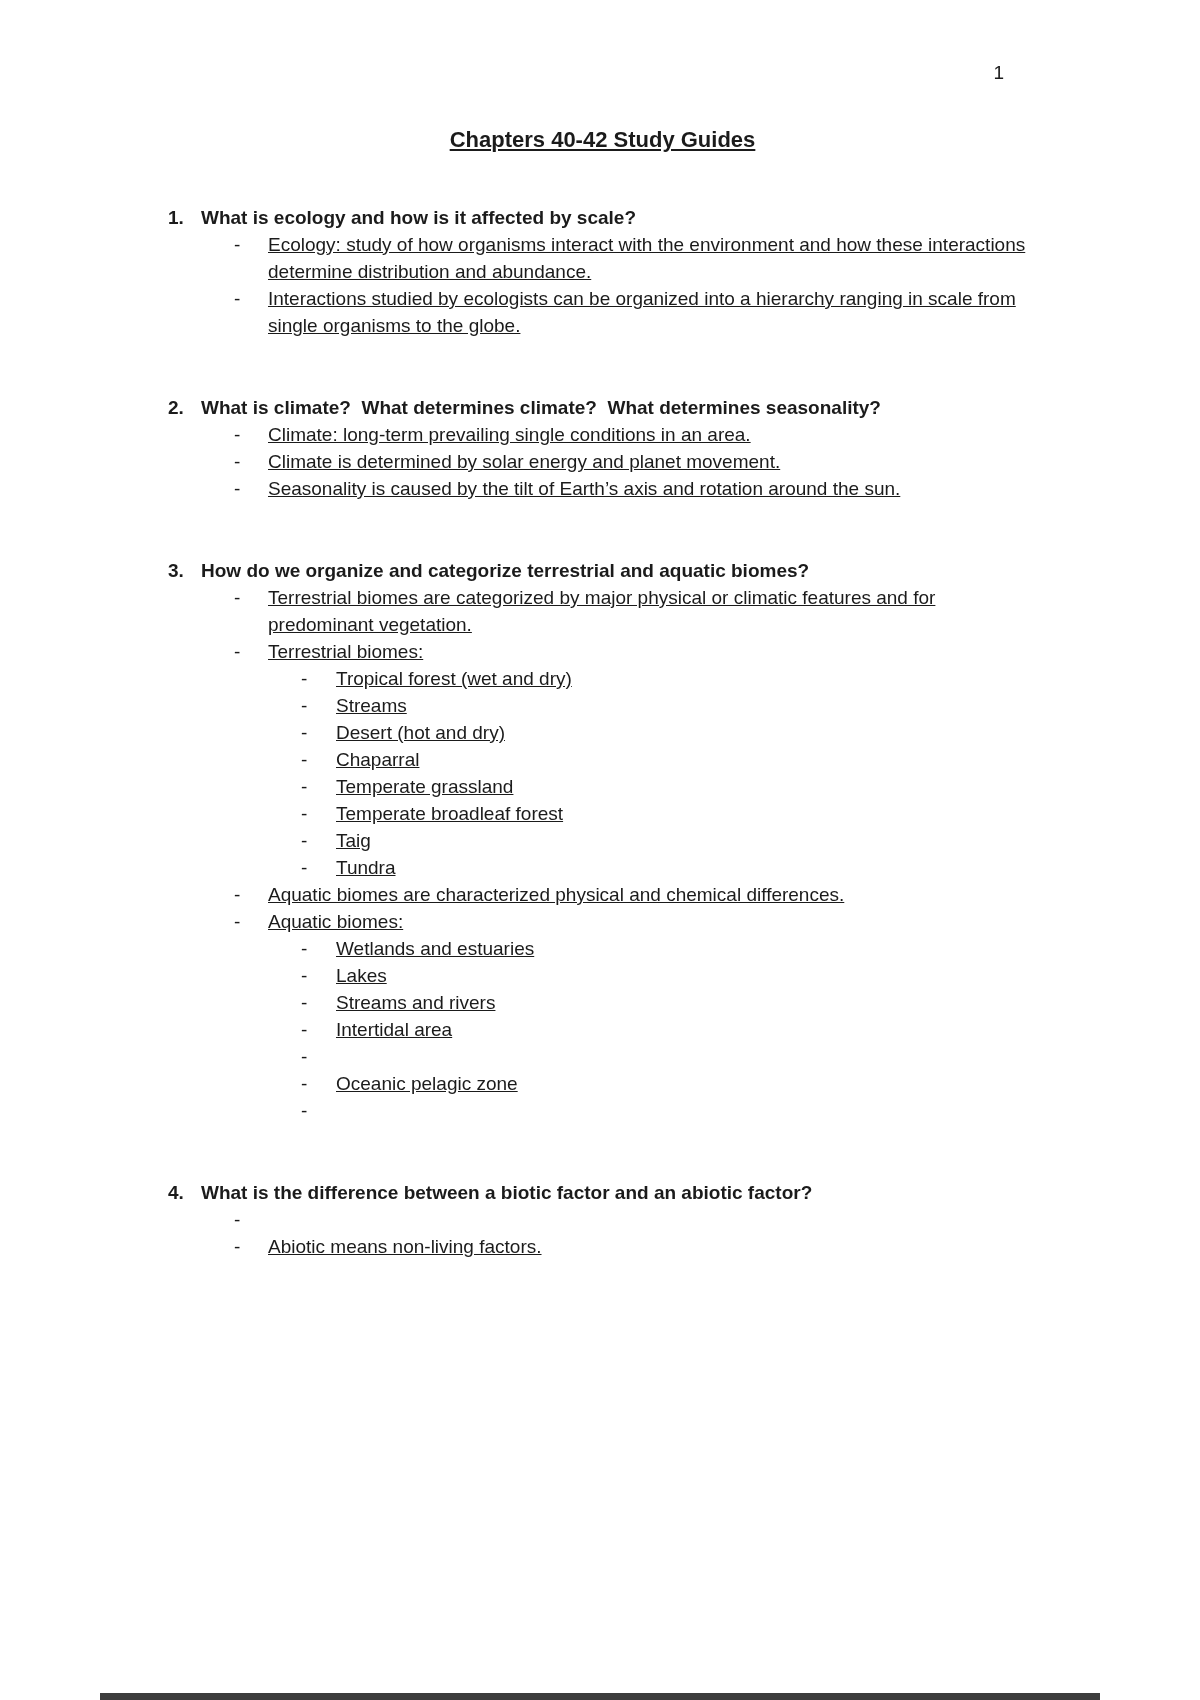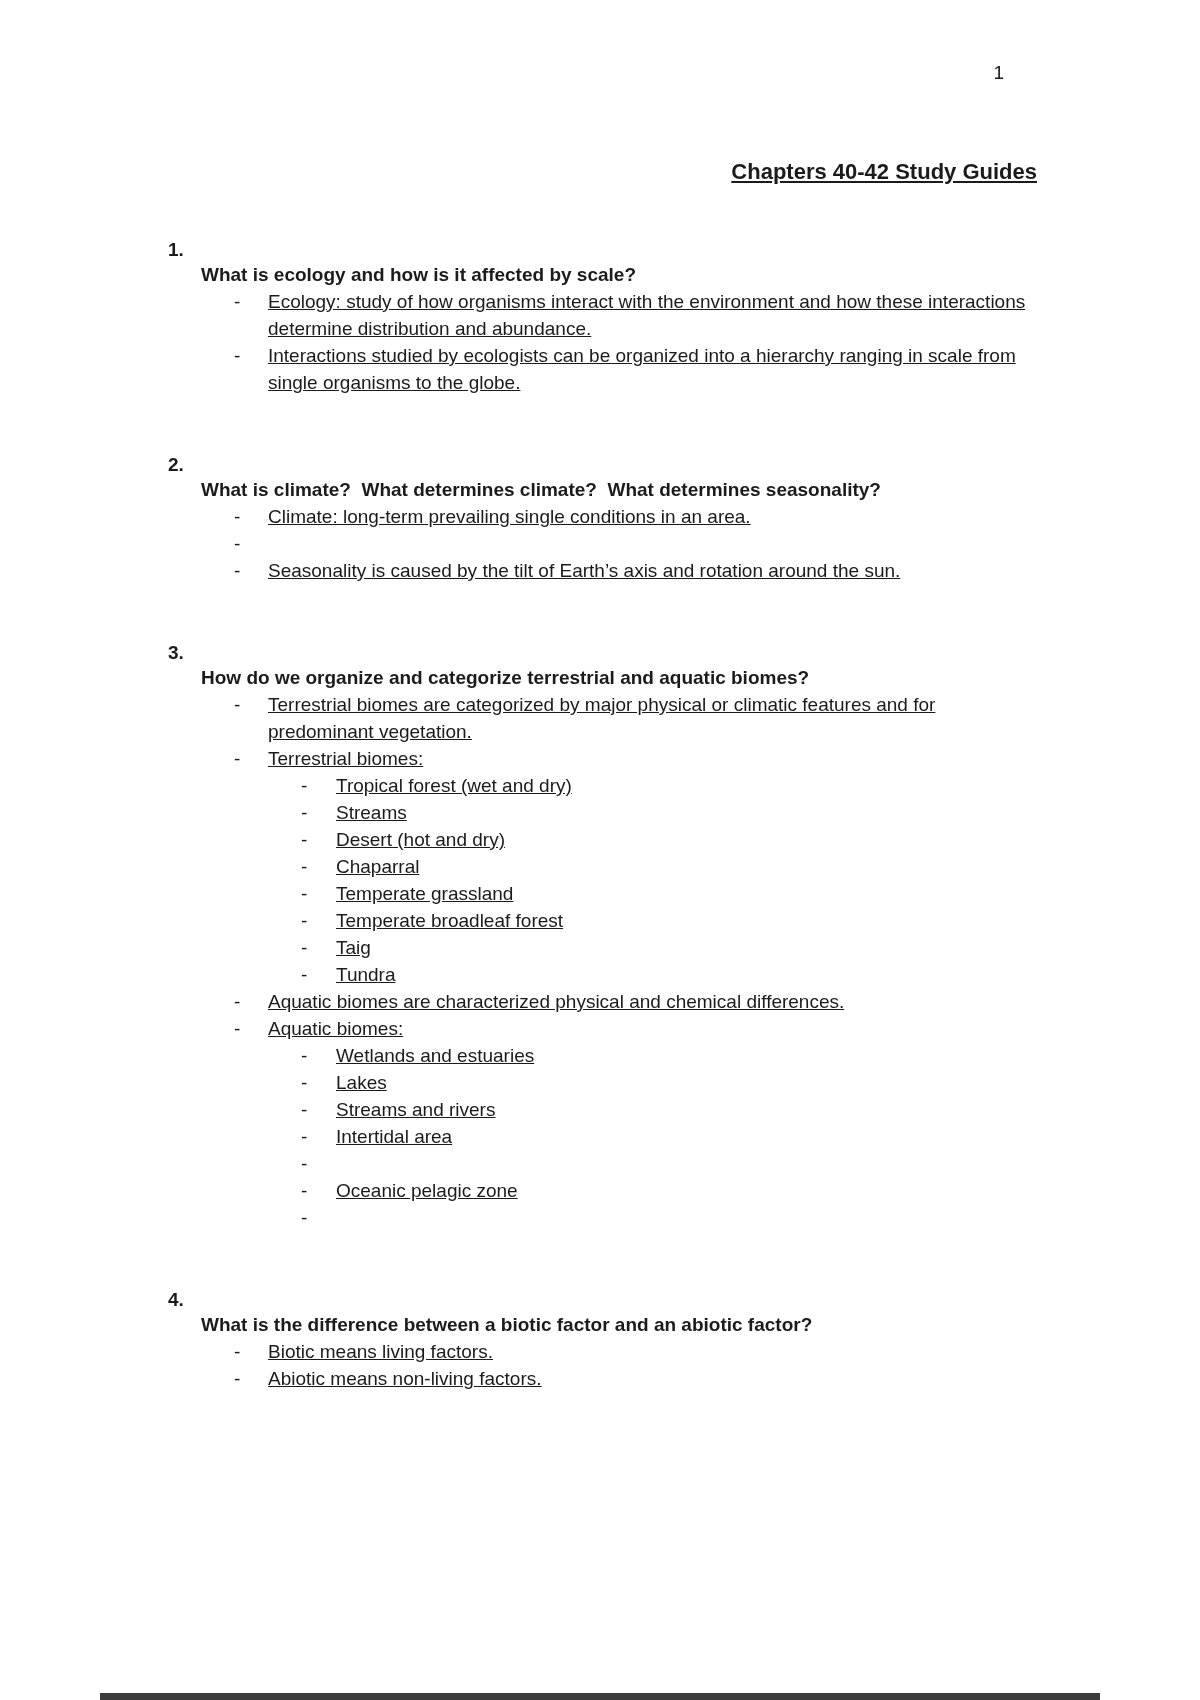--- a/index.html
+++ b/index.html
@@ -23,22 +23,22 @@
     padding: 62px 163px 0 168px;
   }
   .page-number {
     position: absolute;
     top: 62px;
     right: 196px;
     font-size: 19px;
     line-height: 22px;
   }
   .doc-title {
-    margin: 96px 0 50px 0;
-    text-align: right;
+    margin: 64px 0 50px 0;
+    text-align: center;
     font-size: 22px;
     font-weight: bold;
     text-decoration: underline;
     line-height: 28px;
   }
   .questions {
     font-size: 19px;
     line-height: 27px;
   }
   .question {
@@ -51,21 +51,20 @@
     display: flex;
     font-weight: bold;
     white-space: pre-wrap;
   }
   .q-num {
     width: 33px;
     flex: none;
   }
   .q-text {
     flex: 1;
-    margin-top: 25px;
   }
   .bullet {
     display: flex;
     padding-left: 66px;
   }
   .bullet .dash {
     width: 34px;
     flex: none;
   }
   .bullet .b-text {
@@ -108,20 +107,21 @@
         </div>
       </div>
       <div class="question">
         <div class="q-head"><span class="q-num">2.</span><span class="q-text">What is climate?  What determines climate?  What determines seasonality?</span></div>
         <div class="bullet">
           <span class="dash">-</span>
           <span class="b-text">Climate: long-term prevailing single conditions in an area.</span>
         </div>
         <div class="bullet">
           <span class="dash">-</span>
+          <span class="b-text">Climate is determined by solar energy and planet movement.</span>
         </div>
         <div class="bullet">
           <span class="dash">-</span>
           <span class="b-text">Seasonality is caused by the tilt of Earth’s axis and rotation around the sun.</span>
         </div>
       </div>
       <div class="question">
         <div class="q-head"><span class="q-num">3.</span><span class="q-text">How do we organize and categorize terrestrial and aquatic biomes?</span></div>
         <div class="bullet">
           <span class="dash">-</span>
@@ -195,21 +195,20 @@
           <span class="b-text">Oceanic pelagic zone</span>
         </div>
         <div class="bullet sub">
           <span class="dash">-</span>
         </div>
       </div>
       <div class="question">
         <div class="q-head"><span class="q-num">4.</span><span class="q-text">What is the difference between a biotic factor and an abiotic factor?</span></div>
         <div class="bullet">
           <span class="dash">-</span>
-          <span class="b-text">Biotic means living factors.</span>
         </div>
         <div class="bullet">
           <span class="dash">-</span>
           <span class="b-text">Abiotic means non-living factors.</span>
         </div>
       </div>
     </div>
 
   <div class="page-break"></div>
 </div>

